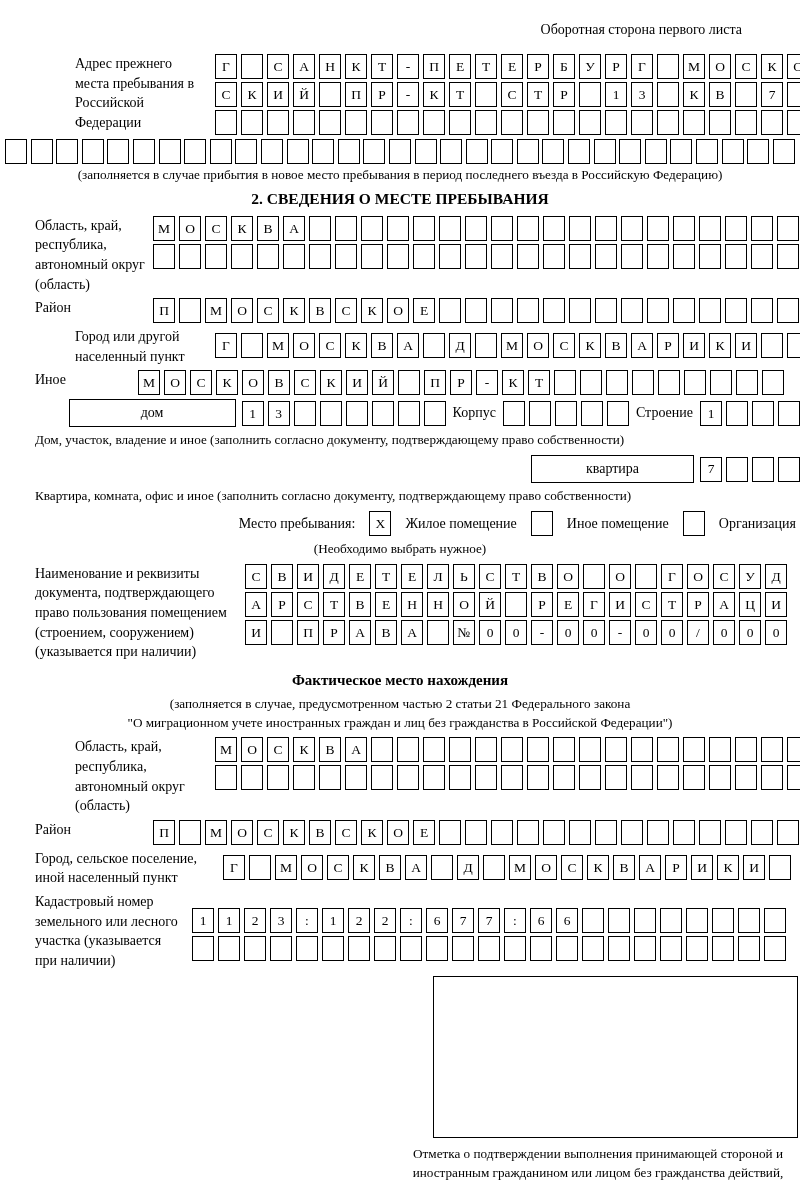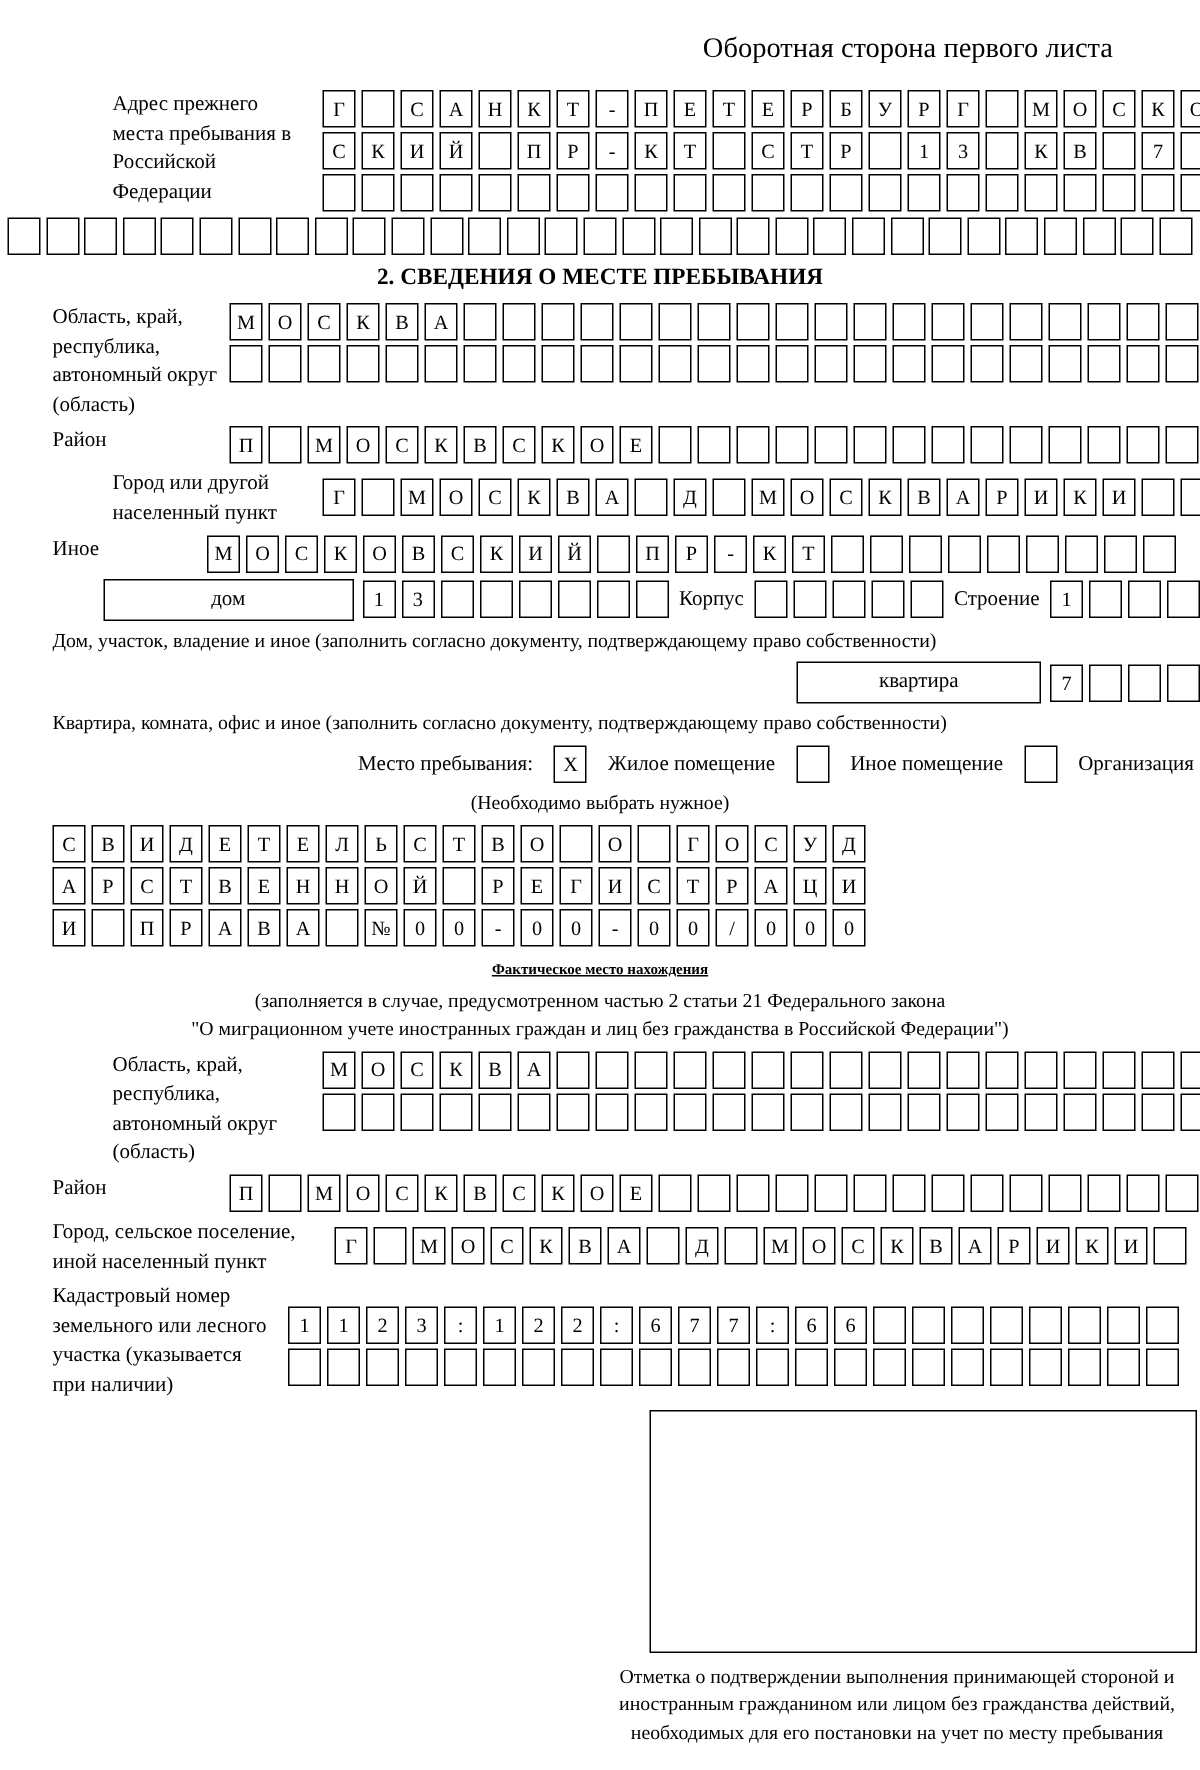--- a/index.html
+++ b/index.html
@@ -1,39 +1,39 @@
 <!DOCTYPE html>
 <html><head>
 <meta charset="utf-8">
 <style>
   html,body{margin:0;padding:0;background:#fff;}
   .page{
     width:800px;height:1180px;box-sizing:border-box;
     padding:22px 0 0 35px;position:relative;overflow:hidden;
     font-family:"Liberation Serif","DejaVu Serif",serif;color:#000;background:#fff;
   }
-  .hdr{ text-align:right; padding-right:58px; font-size:19px; margin-bottom:16px;}
+  .hdr{ text-align:right; padding-right:58px; font-size:14px; margin-bottom:16px;}
   .frow{display:flex;align-items:flex-start;margin-bottom:4px;}
   .flabel{font-size:14px;line-height:1.4;box-sizing:border-box;padding-right:8px;flex:none;}
   .w140{width:140px;margin-left:40px;} .w118{width:118px;} .w103{width:103px;} .w210{width:210px;}
   .w188{width:188px;} .w157{width:157px;}
   .rows > .cells{margin-bottom:3px;}
   .rows > .cells:last-child{margin-bottom:0;}
   .cells{display:flex;gap:4px;flex:none;}
   .cell{
     width:22px;height:25px;box-sizing:border-box;border:1.8px solid #000;
     display:inline-flex;align-items:center;justify-content:center;
     font-size:13.5px;line-height:1;flex:none;background:#fff;
   }
   .fullrow{gap:3.6px;margin-left:-30px;margin-bottom:2px;}
   .fullrow .cell{width:22px;}
   .note{font-size:13.2px;line-height:1.35;margin:1px 0 6px 0;}
   .center{text-align:center;margin-right:35px;}
   .title{font-size:15.5px;font-weight:bold;text-align:center;margin:6px 35px 8px 0;}
-  .subtitle{font-size:10px;font-weight:bold;text-align:center;margin:10px 35px 6px 0;text-decoration:underline;}
+  .subtitle{font-size:15px;font-weight:bold;text-align:center;margin:10px 35px 6px 0;}
   .hrow{display:flex;align-items:center;margin-bottom:4px;justify-content:flex-end;}
   .widebox{
     box-sizing:border-box;border:1.8px solid #000;height:28px;
     display:flex;align-items:center;justify-content:center;font-size:14px;flex:none;
     margin-left:-2px;
   }
   .dombox{width:167px;margin-right:6px;}
   .kvbox{width:163px;margin-right:6px;}
   .inlabel{font-size:14px;padding:0 7px;flex:none;}
   .stay{margin-top:6px;}
@@ -160,20 +160,21 @@
       <span class="cell"></span>
       <span class="cell"></span>
       <span class="cell"></span>
       <span class="cell"></span>
       <span class="cell"></span>
       <span class="cell"></span>
       <span class="cell"></span>
       <span class="cell"></span>
       <span class="cell"></span>
     </div>
+  <div class="note center">(заполняется в случае прибытия в новое место пребывания в период последнего въезда в Российскую Федерацию)</div>
 
   <div class="title">2. СВЕДЕНИЯ О МЕСТЕ ПРЕБЫВАНИЯ</div>
 
   <div class="frow">
     <div class="flabel w118">Область, край, республика, автономный округ (область)</div>
     <div class="rows">
       <div class="cells">
           <span class="cell">М</span>
           <span class="cell">О</span>
           <span class="cell">С</span>
@@ -368,20 +369,21 @@
     <span class="cell">X</span>
     <div class="inlabel">Жилое помещение</div>
     <span class="cell"></span>
     <div class="inlabel">Иное помещение</div>
     <span class="cell"></span>
     <div class="inlabel">Организация</div>
   </div>
   <div class="note center">(Необходимо выбрать нужное)</div>
 
   <div class="frow">
+    <div class="flabel w210">Наименование и реквизиты документа, подтверждающего право пользования помещением (строением, сооружением) (указывается при наличии)</div>
     <div class="rows">
       <div class="cells">
           <span class="cell">С</span>
           <span class="cell">В</span>
           <span class="cell">И</span>
           <span class="cell">Д</span>
           <span class="cell">Е</span>
           <span class="cell">Т</span>
           <span class="cell">Е</span>
           <span class="cell">Л</span>

